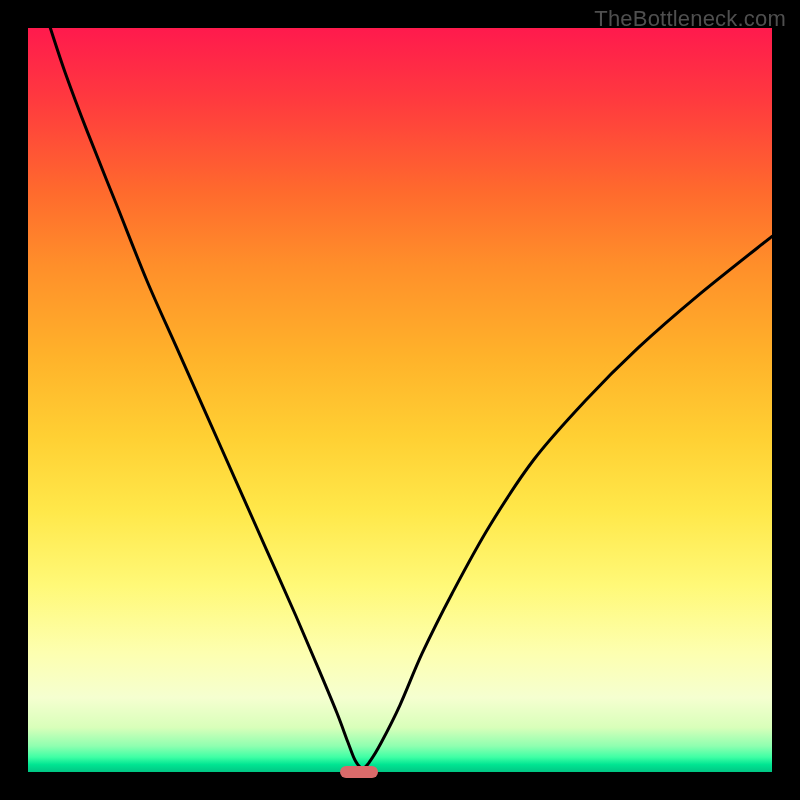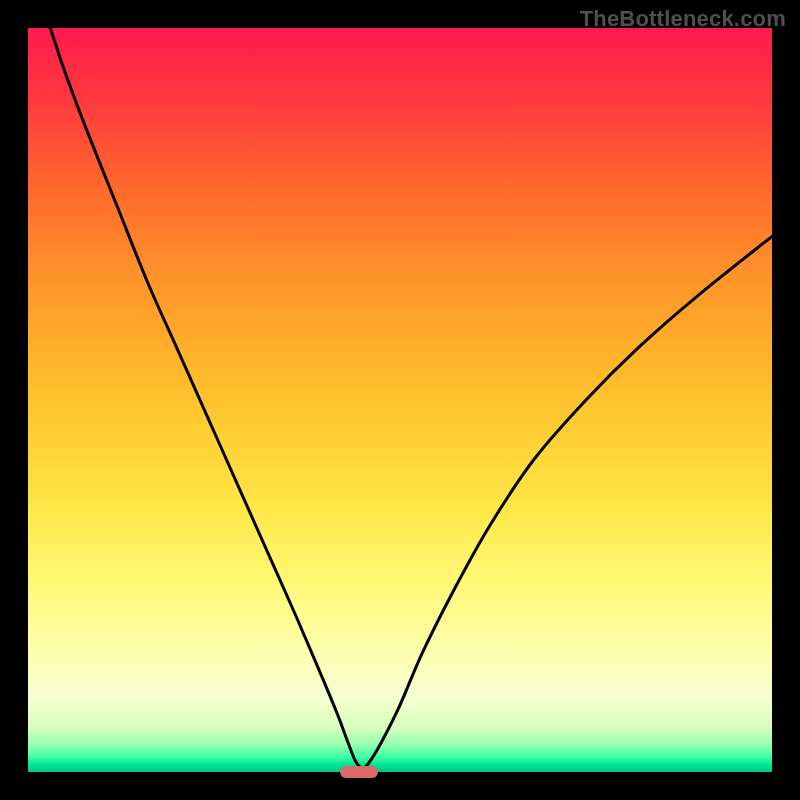--- a/index.html
+++ b/index.html
@@ -16,21 +16,21 @@
           #fff978 75%,
           #fdffb0 84%,
           #f5ffd0 90%,
           #d9ffba 94%,
           #8fffb0 96.5%,
           #3fffa5 98%,
           #00e592 99%,
           #00c684 100%);}
   #curve{position:absolute;left:0;top:0;width:744px;height:744px;pointer-events:none}
   #marker{position:absolute;width:38px;height:12px;border-radius:6px;background:#d96a6a;bottom:0;transform:translate(-50%,50%)}
-  #watermark{position:absolute;top:6px;right:14px;color:#4f4f4f;font-size:22px;font-weight:bold;letter-spacing:.2px}
+  #watermark{position:absolute;top:6px;right:14px;color:#4f4f4f;font-size:22px;font-weight:normal;letter-spacing:.2px}
 </style>
 </head>
 <body>
 
 <div id="frame">
   <div id="watermark">TheBottleneck.com</div>
   <div id="plot">
     <svg id="curve" viewBox="0 0 744 744" preserveAspectRatio="none">
       <path id="curvePath" d="M22.32,0 C24.8,7.439999999999998 31.000000000000004,27.27999999999999 37.2,44.639999999999986 C43.400000000000006,61.999999999999986 50.84,81.83999999999997 59.52,104.15999999999997 C68.2,126.47999999999996 79.36,153.75999999999993 89.28,178.55999999999995 C99.2,203.35999999999996 109.12,229.39999999999998 119.04,252.95999999999998 C128.96,276.52 138.88000000000002,297.6 148.8,319.92 C158.72,342.24 168.64,364.56 178.56,386.88 C188.48000000000002,409.2 198.40000000000003,431.52 208.32000000000002,453.84 C218.24,476.15999999999997 228.16000000000003,498.47999999999996 238.08,520.8 C248,543.12 259.15999999999997,567.92 267.84,587.76 C276.52,607.6 283.34000000000003,623.72 290.16,639.84 C296.98,655.96 303.8,672.08 308.76,684.48 C313.71999999999997,696.88 316.82,706.1800000000001 319.92,714.24 C323.02000000000004,722.3 324.88,728.5 327.36,732.84 C329.84000000000003,737.1800000000001 332.32,740.28 334.8,740.28 C337.28000000000003,740.28 339.14,737.1800000000001 342.24,732.84 C345.34000000000003,728.5 348.44,723.54 353.4,714.24 C358.35999999999996,704.94 365.18,691.92 372,677.04 C378.82,662.16 385.64,643.5600000000001 394.32,624.96 C403,606.36 412.91999999999996,586.5200000000001 424.08,565.44 C435.24,544.36 447.64,520.8000000000001 461.28,498.48 C474.91999999999996,476.16 489.8,452.6 505.92,431.52000000000004 C522.04,410.44000000000005 540.64,390.6 558,372 C575.36,353.4 591.4799999999999,337.28000000000003 610.0799999999999,319.92 C628.68,302.56 647.28,286.43999999999994 669.6,267.84 C691.9200000000001,249.23999999999998 731.6,218.24000000000004 744,208.32000000000005" fill="none" stroke="#000" stroke-width="3" stroke-linecap="round" stroke-linejoin="round"></path>
     </svg>

